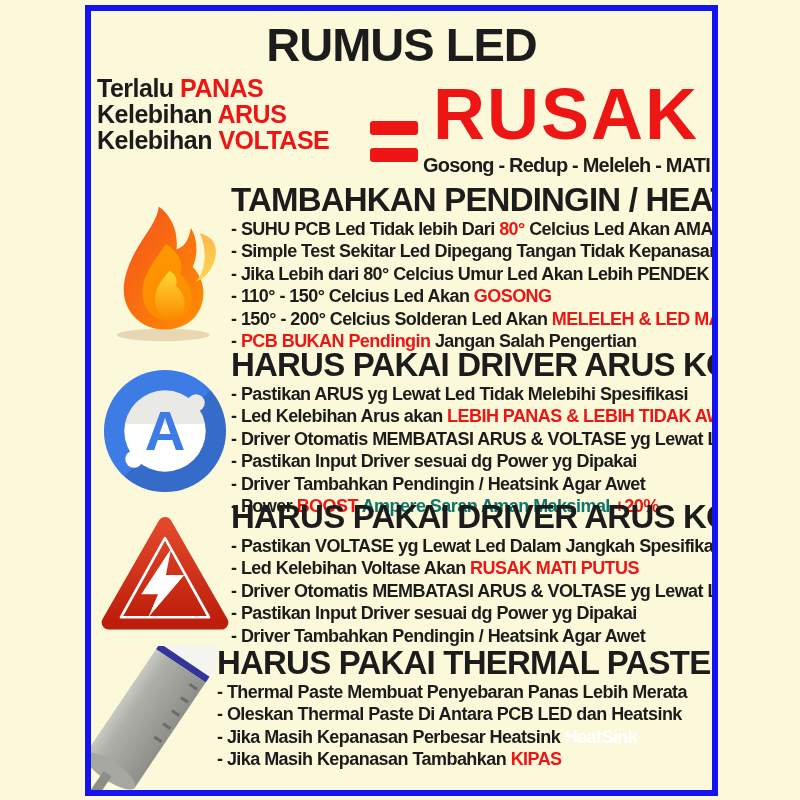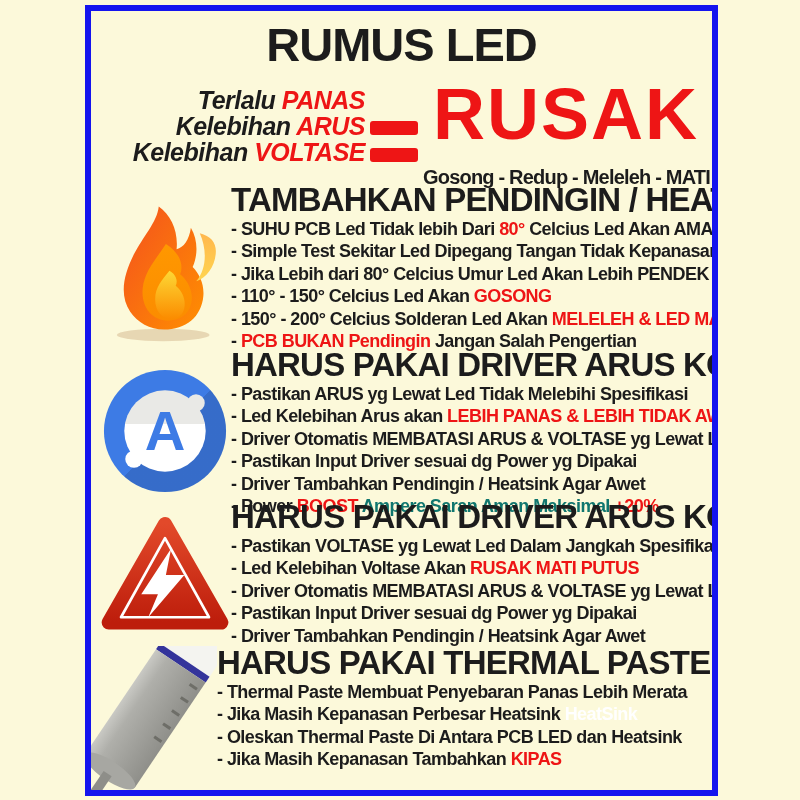--- a/index.html
+++ b/index.html
@@ -11,30 +11,30 @@
   .frame {
     position:absolute; left:85px; top:5px; width:621px; height:779px;
     border:6px solid #1414EE; background:#FCF9DA; overflow:hidden;
   }
   .main-title {
     position:absolute; top:8px; left:0; width:100%; text-align:center;
     font-size:47px; line-height:52px; letter-spacing:-1px; margin:0;
   }
   
   .causes {
-    position:absolute; left:6px; top:76px; width:268px; text-align:right;
-    font-size:25px; line-height:26px; letter-spacing:-0.5px; white-space:nowrap;font-style:italic;
+    position:absolute; left:6px; top:64px; width:268px; text-align:left;
+    font-size:25px; line-height:26px; letter-spacing:-0.5px; white-space:nowrap;
   }
   .equals {
     position:absolute; left:279px; top:110px; display:flex; flex-direction:column; gap:13px;
   }
   .equals .bar { width:48px; height:14px; background:#EE1515; border-radius:3px; }
   .result-block { position:absolute; left:332px; top:64px; width:286px; text-align:center; }
   .result { font-size:72px; line-height:78px; letter-spacing:2px; color:#EE1515; white-space:nowrap; }
-  .result-sub { font-size:20px; line-height:21px; letter-spacing:-0.8px; white-space:nowrap; margin-top:14px; }
+  .result-sub { font-size:20px; line-height:21px; letter-spacing:-0.8px; white-space:nowrap; margin-top:2px; }
   
   .sec { position:absolute; left:8px; right:2px; display:flex; align-items:flex-start; }
   .sec .icon-col { width:132px; flex:none; display:flex; justify-content:center; }
   .sec .text-col { flex:1; min-width:0; }
   .sec-title { font-size:33px; line-height:30px; letter-spacing:-0.8px; white-space:nowrap; margin:0 0 3px 0; }
   .bullets div { font-size:18px; line-height:22.4px; letter-spacing:-0.55px; white-space:nowrap; }
   .sec1 { top:174px; } .sec1 .icon-col { margin-top:12px; }
   .sec2 { top:339px; } .sec2 .icon-col { margin-top:18px; }
   .sec3 { top:491px; } .sec3 .icon-col { margin-top:4px; }
   .sec4 { top:637px; } .sec4 .icon-col { margin-left:-14px; margin-top:-2px; }
@@ -192,21 +192,21 @@
             <ellipse cx="68" cy="148" rx="34" ry="11" fill="#A7A7A2"></ellipse>
             <rect x="62" y="152" width="11" height="28" fill="#8E8E89"></rect>
             <path d="M62 178 q-8 10 2 14 l16 -2 q9 -5 1 -12 z" fill="#7F7F7A"></path>
           </g>
         </svg>
       </div>
       <div class="text-col">
         <h2 class="sec-title">HARUS PAKAI THERMAL PASTE</h2>
         <div class="bullets">
             <div><span style="color: rgb(28, 28, 28);">- Thermal Paste Membuat Penyebaran Panas Lebih Merata</span></div>
+            <div><span style="color: rgb(28, 28, 28);">- Oleskan Thermal Paste Di Antara PCB LED dan Heatsink</span></div>
             <div><span style="color: rgb(28, 28, 28);">- Jika Masih Kepanasan Perbesar Heatsink </span><span style="color: rgb(255, 255, 255);">HeatSink</span></div>
-            <div><span style="color: rgb(28, 28, 28);">- Oleskan Thermal Paste Di Antara PCB LED dan Heatsink</span></div>
             <div><span style="color: rgb(28, 28, 28);">- Jika Masih Kepanasan Tambahkan </span><span style="color: rgb(238, 21, 21);">KIPAS</span></div>
           </div>
       </div>
     </div>
 
   </div>
 </div>
 
 </body></html>

